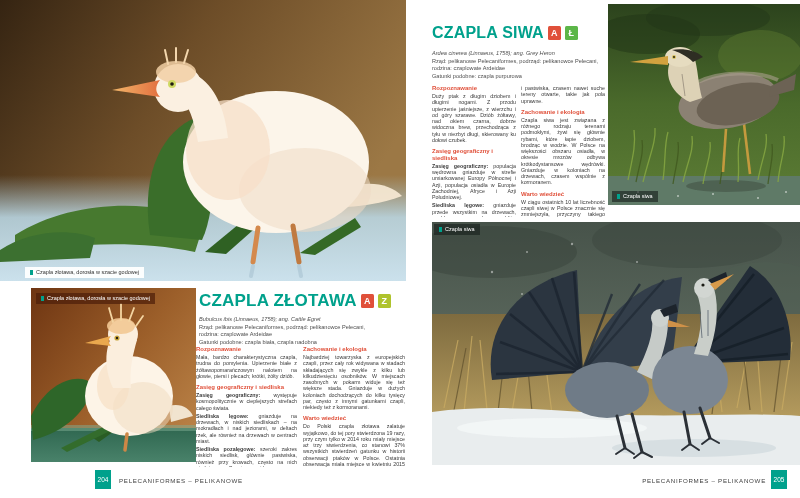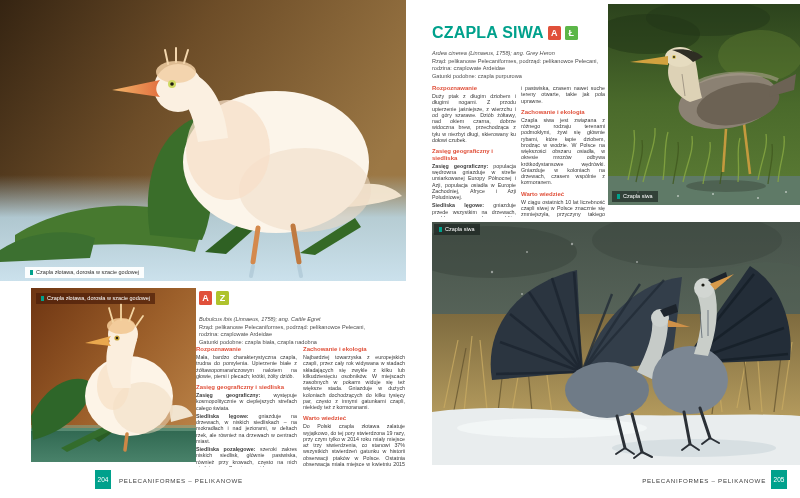--- a/index.html
+++ b/index.html
@@ -118,20 +118,21 @@
       <circle cx="86" cy="50" r="1.2" fill="#221c10"></circle>
       <path d="M96,146 L94,162" stroke="#cd8746" stroke-width="3.5" stroke-linecap="round"></path>
     </svg>
   </div>
   <div class="cap cap-maroon" style="left:36px;top:293px;">
     <span class="bullet"></span>
     <span>Czapla złotawa, dorosła w szacie godowej</span>
   </div>
 
   <div class="title-row" style="left:199px;top:291px;">
+    <span class="title title-lg">CZAPLA ZŁOTAWA</span>
     <span class="badge" style="background: rgb(224, 80, 58);">A</span>
     <span class="badge" style="background: rgb(175, 195, 45);">Z</span>
   </div>
   <div class="tax" style="left:199px;top:316px;width:205px;">
     <div class="it">Bubulcus ibis (Linnaeus, 1758); ang. Cattle Egret</div>
     <div>Rząd: pelikanowe Pelecaniformes, podrząd: pelikanowce Pelecani,</div>
     <div>rodzina: czaplowate Ardeidae</div>
     <div>Gatunki podobne: czapla biała, czapla nadobna</div>
   </div>
 

